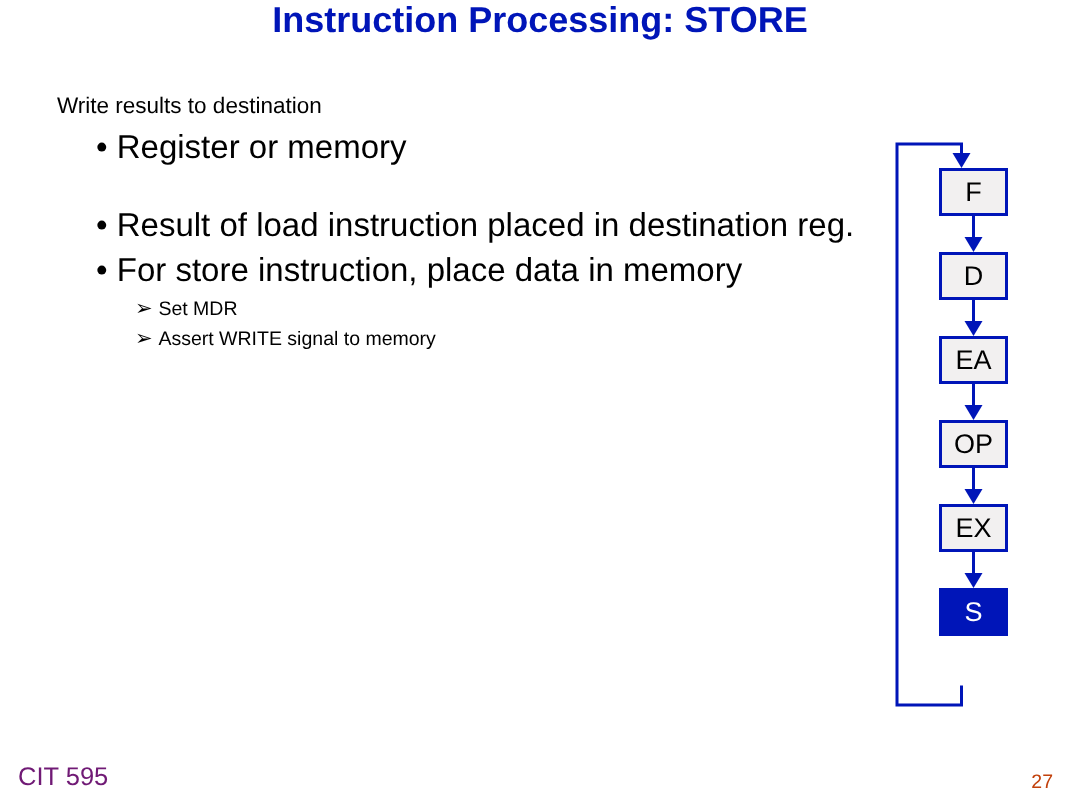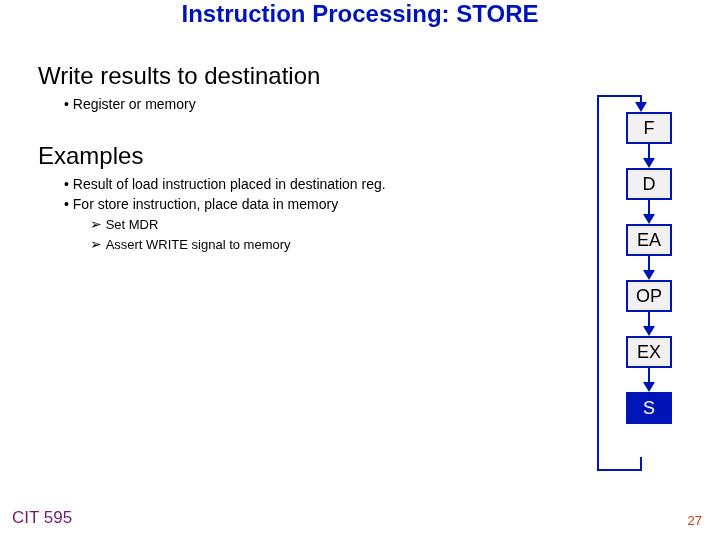--- a/index.html
+++ b/index.html
@@ -18,27 +18,27 @@
     font-size: 24px;
     padding-top: 0;
   }
   .content {
     position: absolute;
     left: 38px;
     top: 58px;
     width: 540px;
   }
   .h1 {
-    font-size: 24px;
+    font-size: 15px;
     color: #000;
     margin-top: 4px;
     margin-bottom: 6px;
   }
   .b1 {
-    font-size: 14px;
+    font-size: 22px;
     color: #000;
     margin-left: 26px;
     margin-bottom: 4px;
   }
   .b1::before {
     content: "• ";
   }
   .sub1 {
     font-size: 13px;
     color: #000;
@@ -117,21 +117,20 @@
 <body>
 
 <div class="title">Instruction Processing: STORE</div>
 
 <div class="content">
   <div class="h1">Write results to destination</div>
   <div class="b1">Register or memory</div>
 
   <div class="gap"></div>
 
-  <div class="h1">Examples</div>
   <div class="b1">Result of load instruction placed in destination reg.</div>
   <div class="b1">For store instruction, place data in memory</div>
   <div class="sub1">Set MDR</div>
   <div class="sub1">Assert WRITE signal to memory</div>
 </div>
 
 <div class="loop">
   <svg width="110" height="400">
     <path d="M 51 365 L 51 378 L 8 378 L 8 4 L 51 4 L 51 12" stroke="#0015b8" stroke-width="2" fill="none"></path>
     <polygon points="51,20 45,10 57,10" fill="#0015b8"></polygon>

